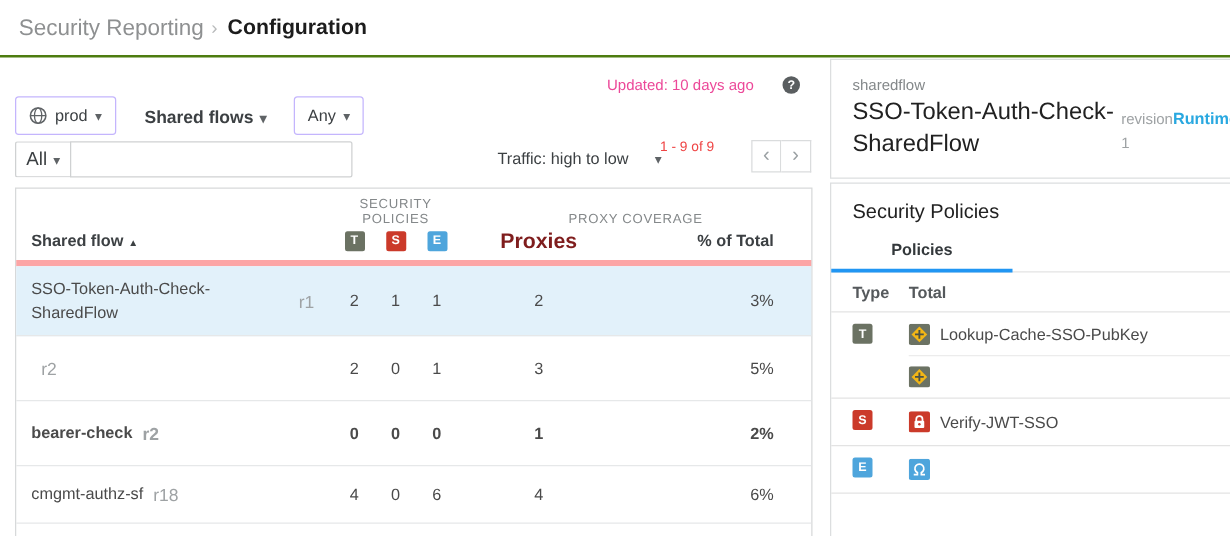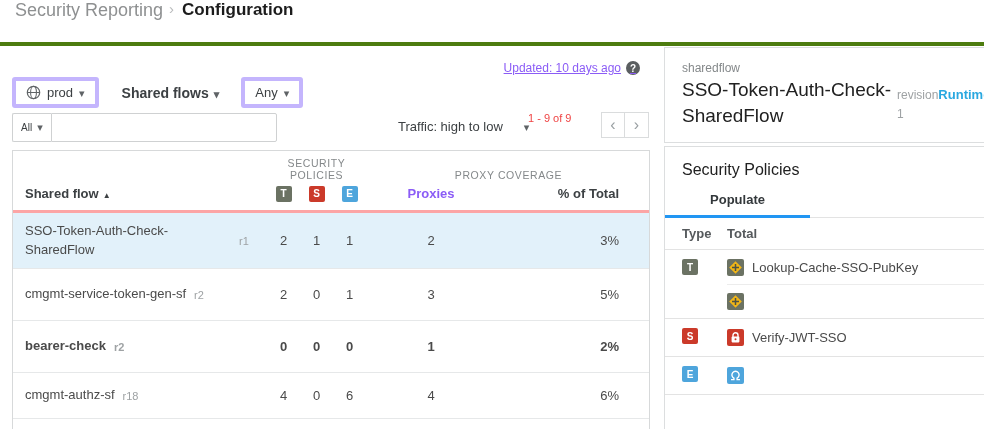--- a/index.html
+++ b/index.html
@@ -2,77 +2,77 @@
 <html><head>
 <meta charset="utf-8">
 <style>
   * { margin:0; padding:0; box-sizing:border-box; }
   html,body { width:984px; height:429px; overflow:hidden; background:#fff;
               font-family:"Liberation Sans", sans-serif; color:#4a4a4a; }
   .page { position:relative; width:984px; height:429px; }
 
   
   .topbar { position:absolute; left:0; top:0; width:984px; height:46px;
-            border-bottom:4px solid #4d7c0f; display:flex; padding-left:15px; }
+            border-bottom:2px solid #4d7c0f; display:flex; align-items:center; padding-left:15px; }
   .crumb-section { font-size:18px; color:#8e9091; }
   .crumb-sep { font-size:15px; color:#b9bbbc; margin:0 8px 0 6px; }
   .crumb-page { font-size:17px; font-weight:bold; color:#1c1c1c; }
 
   
   .left { position:absolute; left:0; top:46px; width:662px; height:383px; }
-  .updated { position:absolute; top:15px; right:22px; font-size:12px; color:#8b5cf6;
-             display:flex; align-items:center; gap:5px;text-decoration:underline; }
+  .updated { position:absolute; top:15px; right:22px; font-size:12px; color:#ec4899;
+             display:flex; align-items:center; gap:23px; }
   .help-icon { width:14px; height:14px; border-radius:50%; background:#5a5e60; color:#fff;
                font-size:10px; font-weight:bold; display:inline-flex; align-items:center; justify-content:center; }
   .help-icon::after { content:"?"; }
 
   .btn { display:inline-flex; align-items:center; gap:6px; height:31px; padding:0 10px;
-         border:4px solid #c4b5fd; border-radius:3px; background:#fff; font-size:13px; color:#3c4043; cursor:pointer; }
+         border:1px solid #c4b5fd; border-radius:3px; background:#fff; font-size:13px; color:#3c4043; cursor:pointer; }
   .caret::after { content:"▾"; font-size:11px; color:#5f6366; }
   .filters-row1 { position:absolute; left:12px; top:31px; display:flex; align-items:center; }
   .env-btn { }
   .scope-dd { display:inline-flex; align-items:center; gap:5px; margin:0 22px 0 23px;
               font-size:14px; font-weight:bold; color:#3c4043; cursor:pointer; }
   .filters-row2 { position:absolute; left:12px; top:67px; display:flex; }
   .all-dd { height:29px; border:1px solid #cfd1d2; border-right:none; border-radius:2px 0 0 2px;
-            display:inline-flex; align-items:center; gap:5px; padding:0 8px; font-size:10px; color:#3c4043; cursor:pointer; }
+            display:inline-flex; align-items:center; gap:5px; padding:0 8px; font-size:15px; color:#3c4043; cursor:pointer; }
   .search-input { width:226px; height:29px; border:1px solid #cfd1d2; border-radius:0 2px 2px 0;
                   font-size:13px; padding:0 8px; outline:none; color:#3c4043; }
   .sort-dd { position:absolute; left:398px; top:73px; display:flex; align-items:center; gap:21px;
              font-size:13px; color:#3c4043; cursor:pointer;justify-content:center; }
   .page-range { position:absolute; left:528px; top:66px; font-size:11px; color:#ef4444; }
   .pager { position:absolute; left:601px; top:66px; display:flex; }
   .pager-btn { width:24px; height:26px; border:1px solid #dadcdd; background:#fff; color:#9aa0a3;
                font-size:13px; display:flex; align-items:center; justify-content:center; cursor:pointer; }
   .pager-btn + .pager-btn { border-left:none; }
   .chev-left::after { content:"‹"; font-size:16px; }
   .chev-right::after { content:"›"; font-size:16px; }
 
   
   .ftable { position:absolute; left:12px; top:104px; width:638px; height:330px;
             border:1px solid #d7d9da; background:#fff; }
   .grid { display:grid; grid-template-columns:254px 33px 33px 33px 130px 1fr; align-items:center; }
   .group-row { display:grid; grid-template-columns:254px 99px 285px; height:26px; align-items:end; padding-top:6px; }
   .group-label { text-align:center; font-size:10.5px; letter-spacing:.6px; color:#84888a; }
-  .head-row { height:36px; border-bottom:3px solid #fca5a5; }
+  .head-row { height:36px; border-bottom:5px solid #fca5a5; }
   .head-flow { padding-left:12px; font-size:13px; font-weight:bold; color:#3c4043; display:flex; align-items:center; gap:4px; }
   .sort-asc::after { content:"▲"; font-size:8px; color:#3c4043; }
-  .head-center { text-align:center; font-size:13px; font-weight:bold; color:#8b5cf6; }
+  .head-center { text-align:center; font-size:17px; font-weight:bold; color:#7f1d1d; }
   .head-right { text-align:right; padding-right:30px; font-size:13px; font-weight:bold; color:#3c4043; }
   .type-badge { width:16px; height:16px; border-radius:2px; margin:0 auto; color:#fff;
                 font-size:10px; font-weight:bold; display:flex; align-items:center; justify-content:center; }
   .bg-t { background:#6b7263; } .bg-s { background:#cb3a2a; } .bg-e { background:#4ea5dc; }
 
   .row { border-bottom:1px solid #e6e8e9; font-size:13px; color:#4a4a4a; cursor:pointer; }
   .row-1 { height:56px; } .row-2 { height:52px; } .row-3 { height:52px;font-weight:bold; } .row-4 { height:46px; }
   .row.selected { background:#e2f1fa; }
   .name-cell { display:flex; align-items:center; padding-left:12px; }
   .flow-name { line-height:1.45; }
   .row.selected .flow-name { min-width:206px; max-width:206px; }
-  .rev { font-size:11px; color:#9ea2a4; margin-left:8px; }
+  .rev { font-size:14px; color:#9ea2a4; margin-left:8px; }
   .num { text-align:center; }
   .pct { text-align:right; padding-right:30px; }
 
   
   .card { position:absolute; left:664px; width:330px; background:#fff; border:1px solid #dcdedf; }
   .card-head { top:47px; height:96px; padding:13px 0 0 17px; }
   .entity-type { font-size:12px; color:#84888a; }
   .head-flex { display:flex; }
   .detail-title { width:212px; font-size:19px; line-height:1.35; color:#212121; margin-top:2px; }
   .rev-block { margin-top:10px; margin-left:3px; font-size:12px; color:#9ea2a4; line-height:1.5; }
@@ -186,21 +186,20 @@
         </div>
         <div class="num">2</div>
         <div class="num">1</div>
         <div class="num">1</div>
         <div class="num">2</div>
         <div class="pct">3%</div>
       </div>
 
       <div class="grid row row-2">
         <div class="name-cell">
-          <span class="flow-name">cmgmt-service-token-gen-sf</span>
           <span class="rev">r2</span>
         </div>
         <div class="num">2</div>
         <div class="num">0</div>
         <div class="num">1</div>
         <div class="num">3</div>
         <div class="pct">5%</div>
       </div>
 
       <div class="grid row row-3">
@@ -236,21 +235,21 @@
       <div class="rev-block">
         <span>revision</span><span class="runtime-link">Runtime</span>
         <div>1</div>
       </div>
     </div>
   </div>
 
   <div class="card card-body">
     <div class="section-heading">Security Policies</div>
     <div class="tabs">
-      <div class="tab">Populate</div>
+      <div class="tab">Policies</div>
     </div>
     <div class="ptable-head">
       <div class="pt-type">Type</div>
       <div>Total</div>
     </div>
 
     <div class="pgroup">
       <div class="pgroup-type">
         <span class="type-badge bg-t">T</span>
       </div>

